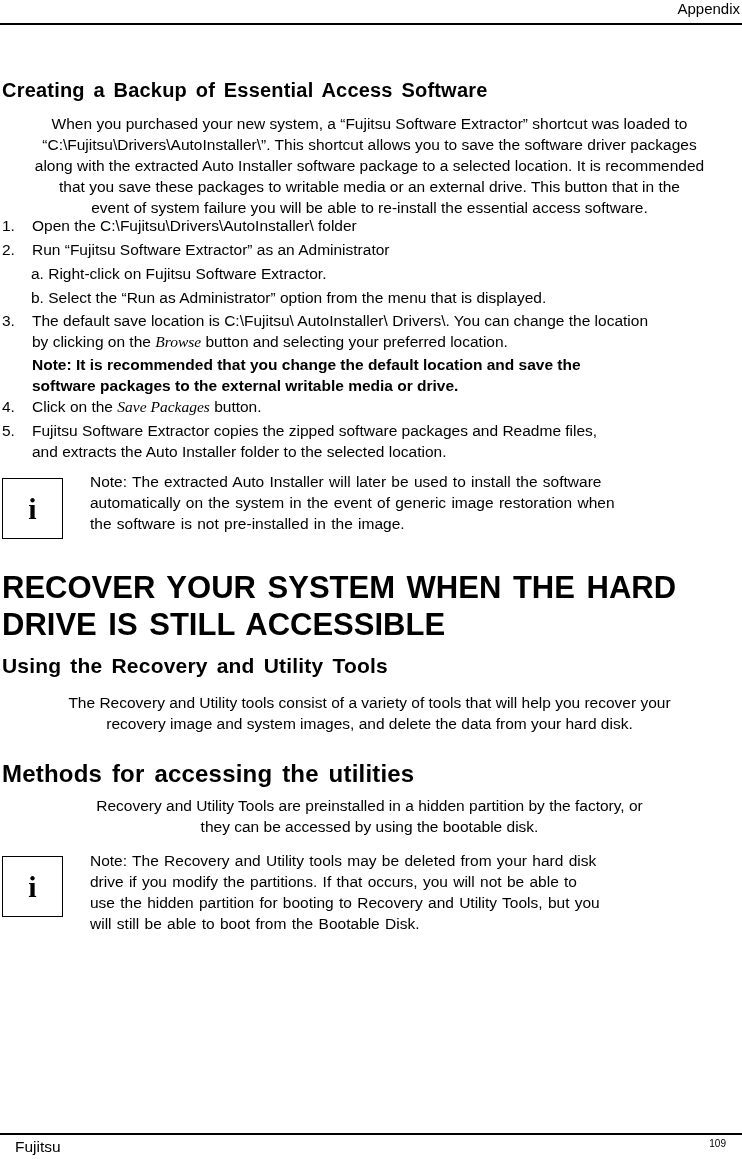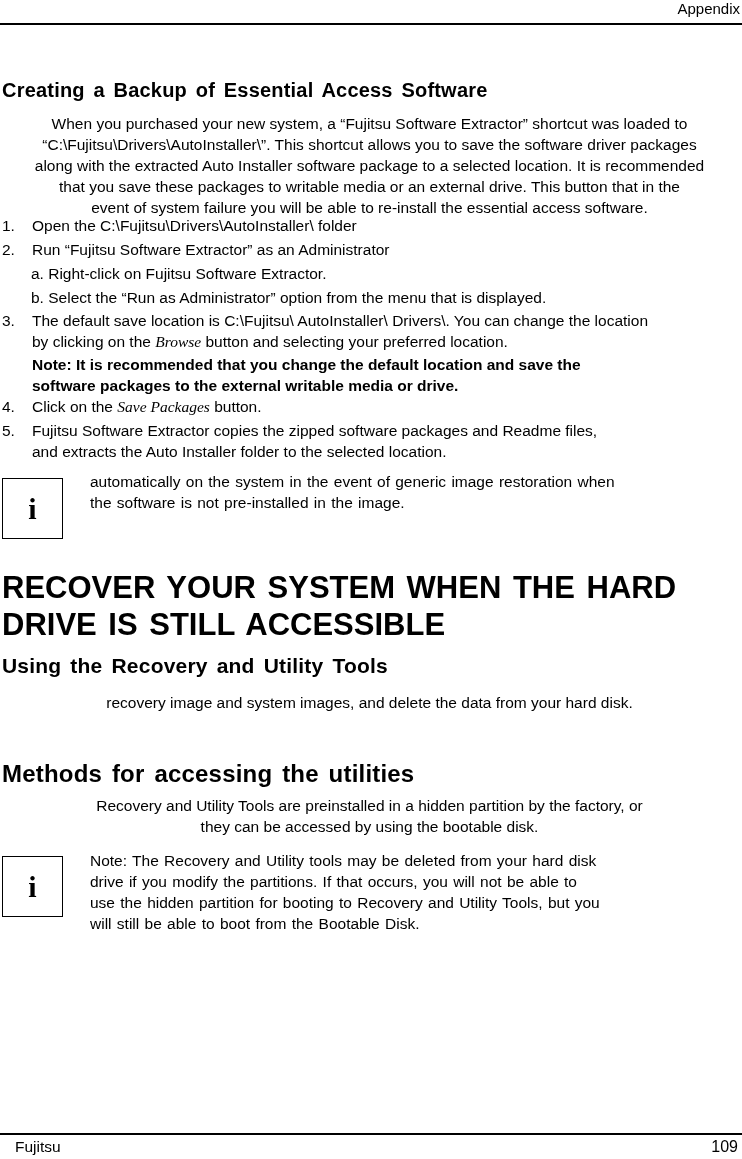--- a/index.html
+++ b/index.html
@@ -33,21 +33,21 @@
     left: 2px; width: 61px; height: 61px; border: 1.5px solid #000; box-sizing: border-box;
     display: flex; align-items: center; justify-content: center;
   }
   .info-box span {
     font-family: "Liberation Serif", serif; font-weight: bold; font-size: 30px; line-height: 1;
   }
   .note-text {
     left: 90px; width: 600px; font-size: 15.5px; line-height: 21px; word-spacing: 1px;
   }
   .footer-left { left: 15px; top: 1138px; font-size: 15.5px; }
-  .footer-right { right: 4px; top: 1138px; font-size: 16px; }
+  .footer-right { right: 16px; top: 1138px; font-size: 10px; }
 </style>
 </head>
 <body>
 
 <div class="abs header-title">Appendix</div>
 <div class="abs rule" style="top:23px;"></div>
 
 <div class="abs h2" style="top:79px;">Creating a Backup of Essential Access Software</div>
 
 <div class="abs para" style="top:113px;">
@@ -92,32 +92,34 @@
   <div class="txt">
     <div>Fujitsu Software Extractor copies the zipped software packages and Readme files,</div>
     <div>and extracts the Auto Installer folder to the selected location.</div>
   </div>
 </div>
 
 <div class="abs info-box" style="top:478px;">
   <span>i</span>
 </div>
 <div class="abs note-text" style="top:471px;">
+  <div>Note: The extracted Auto Installer will later be used to install the software</div>
   <div>automatically on the system in the event of generic image restoration when</div>
   <div>the software is not pre-installed in the image.</div>
 </div>
 
 <div class="abs h1" style="top:569px;">
   <div>RECOVER YOUR SYSTEM WHEN THE HARD</div>
   <div>DRIVE IS STILL ACCESSIBLE</div>
 </div>
 
 <div class="abs h2" style="top:654px; font-size:21px;">Using the Recovery and Utility Tools</div>
 
 <div class="abs para" style="top:692px;">
+  <div>The Recovery and Utility tools consist of a variety of tools that will help you recover your</div>
   <div>recovery image and system images, and delete the data from your hard disk.</div>
 </div>
 
 <div class="abs h2" style="top:760px; font-size:24px;">Methods for accessing the utilities</div>
 
 <div class="abs para" style="top:795px;">
   <div>Recovery and Utility Tools are preinstalled in a hidden partition by the factory, or</div>
   <div>they can be accessed by using the bootable disk.</div>
 </div>
 

